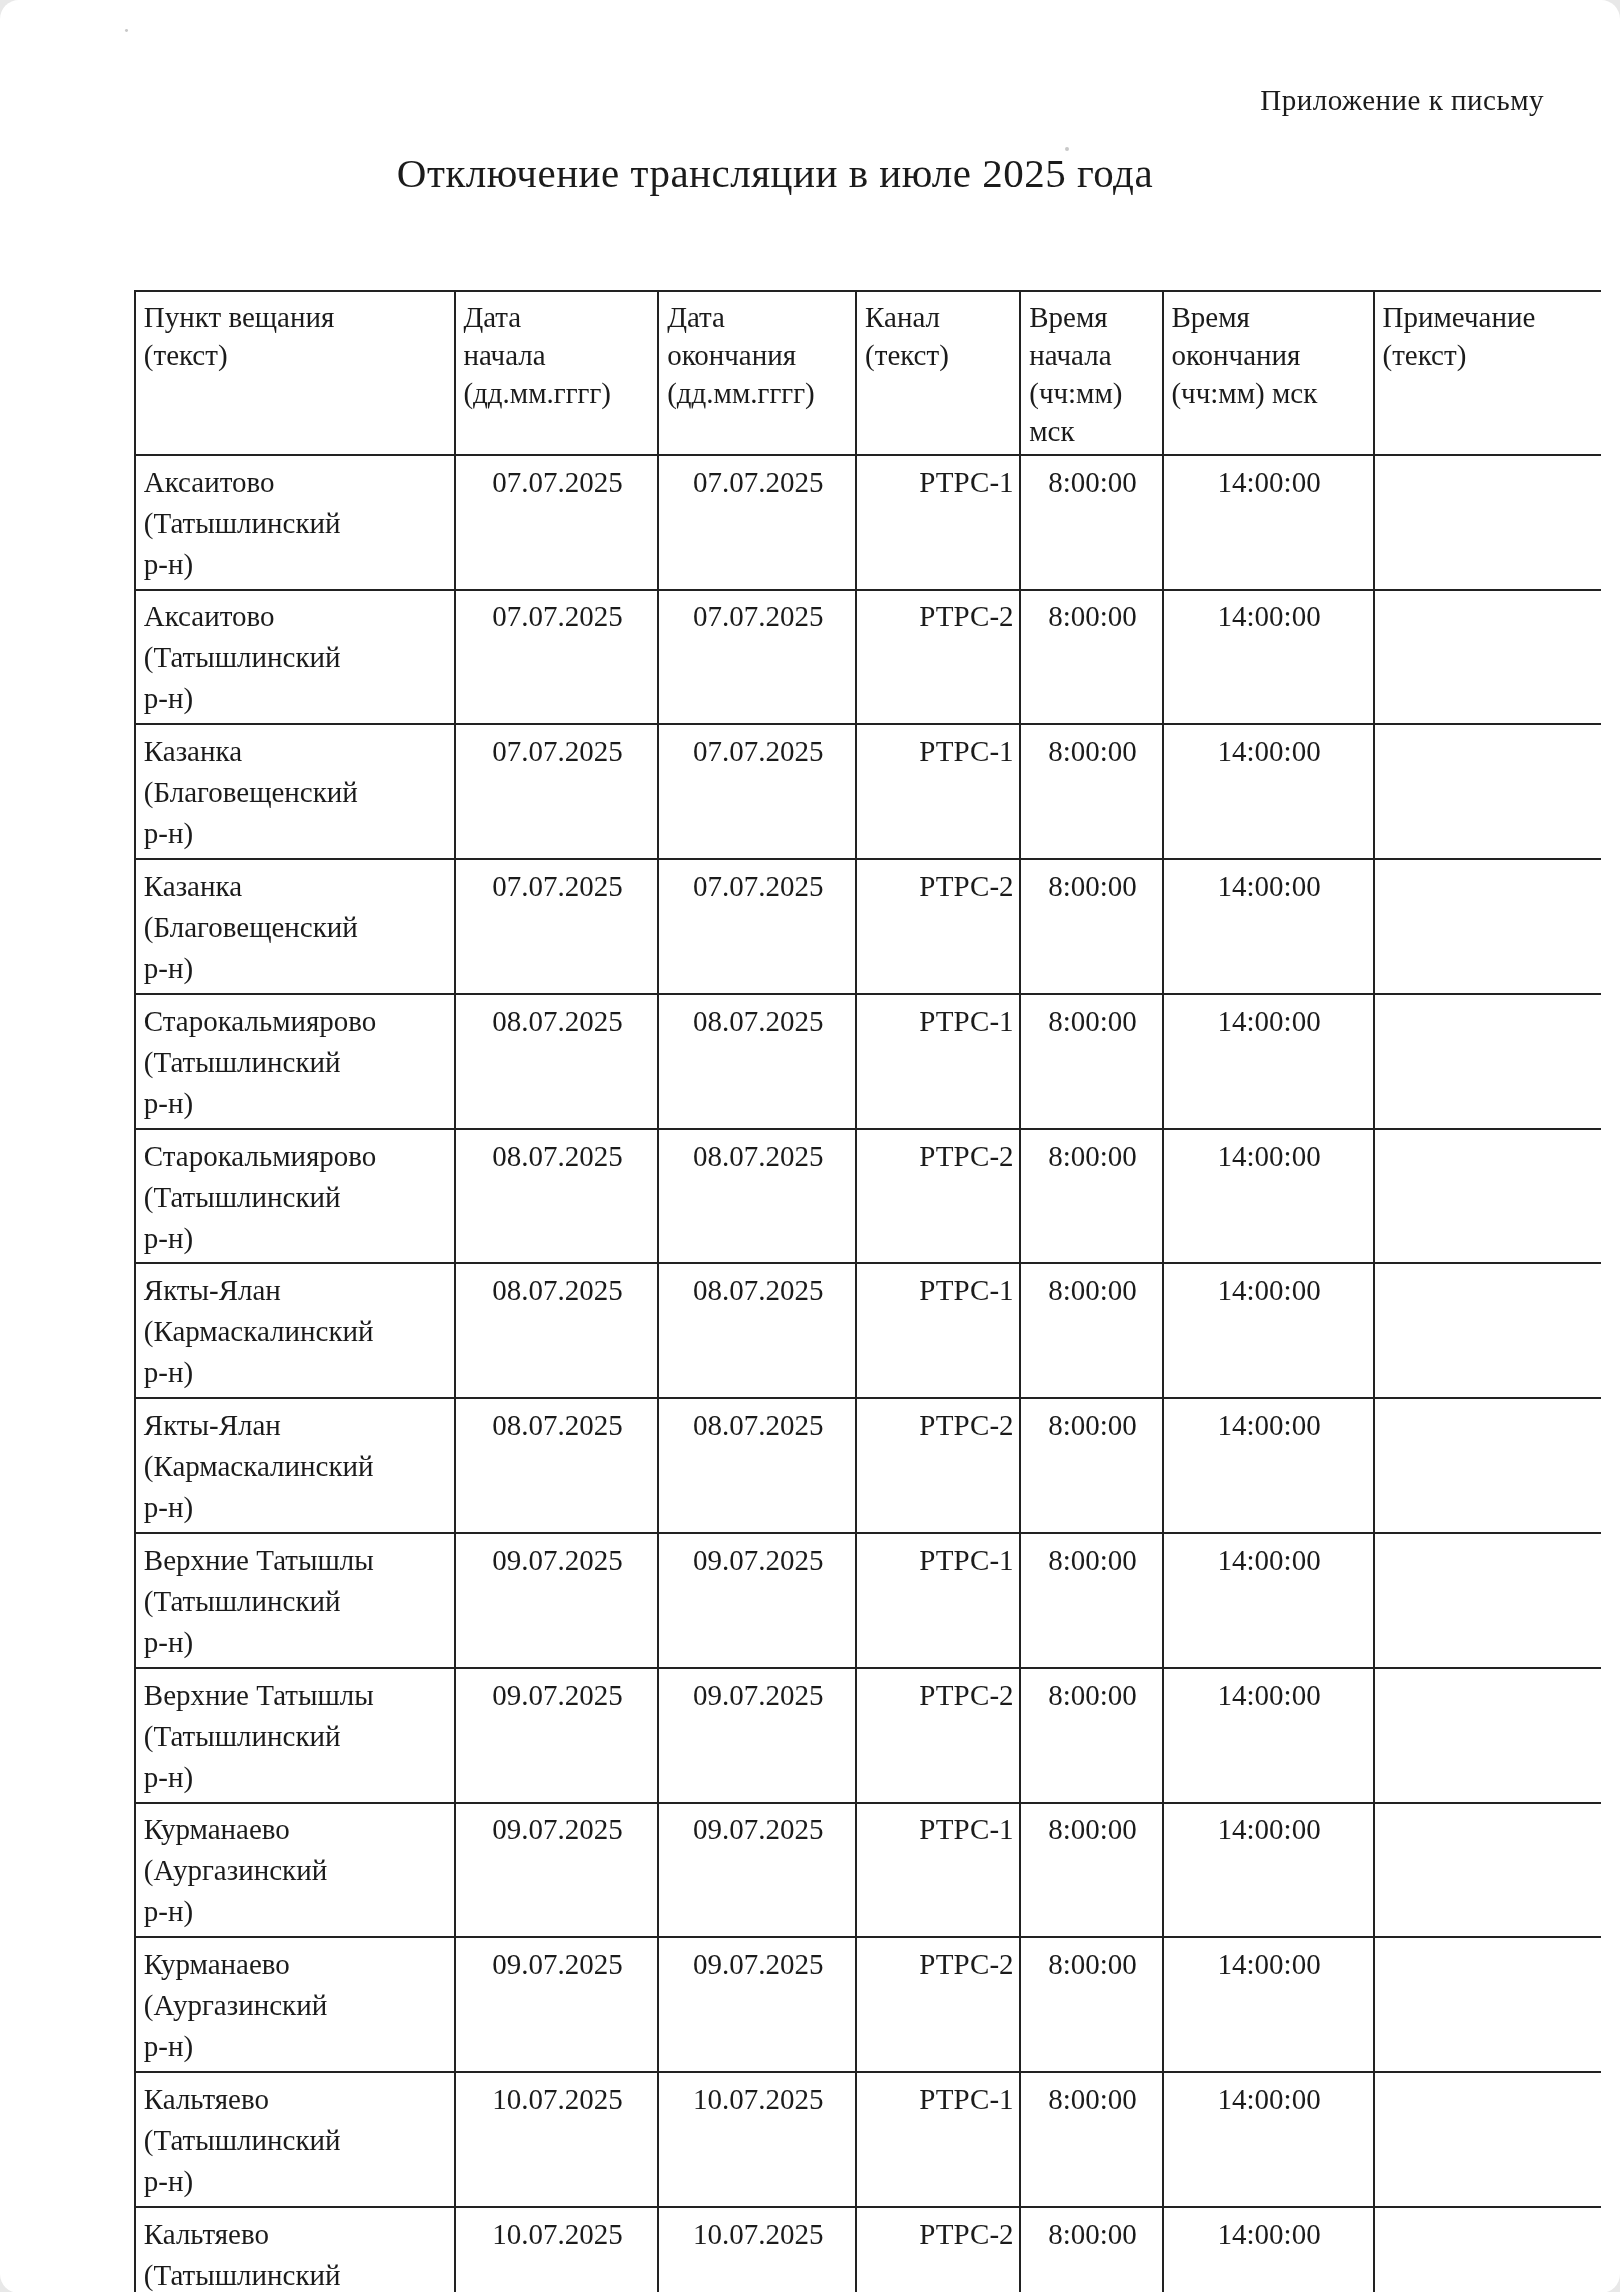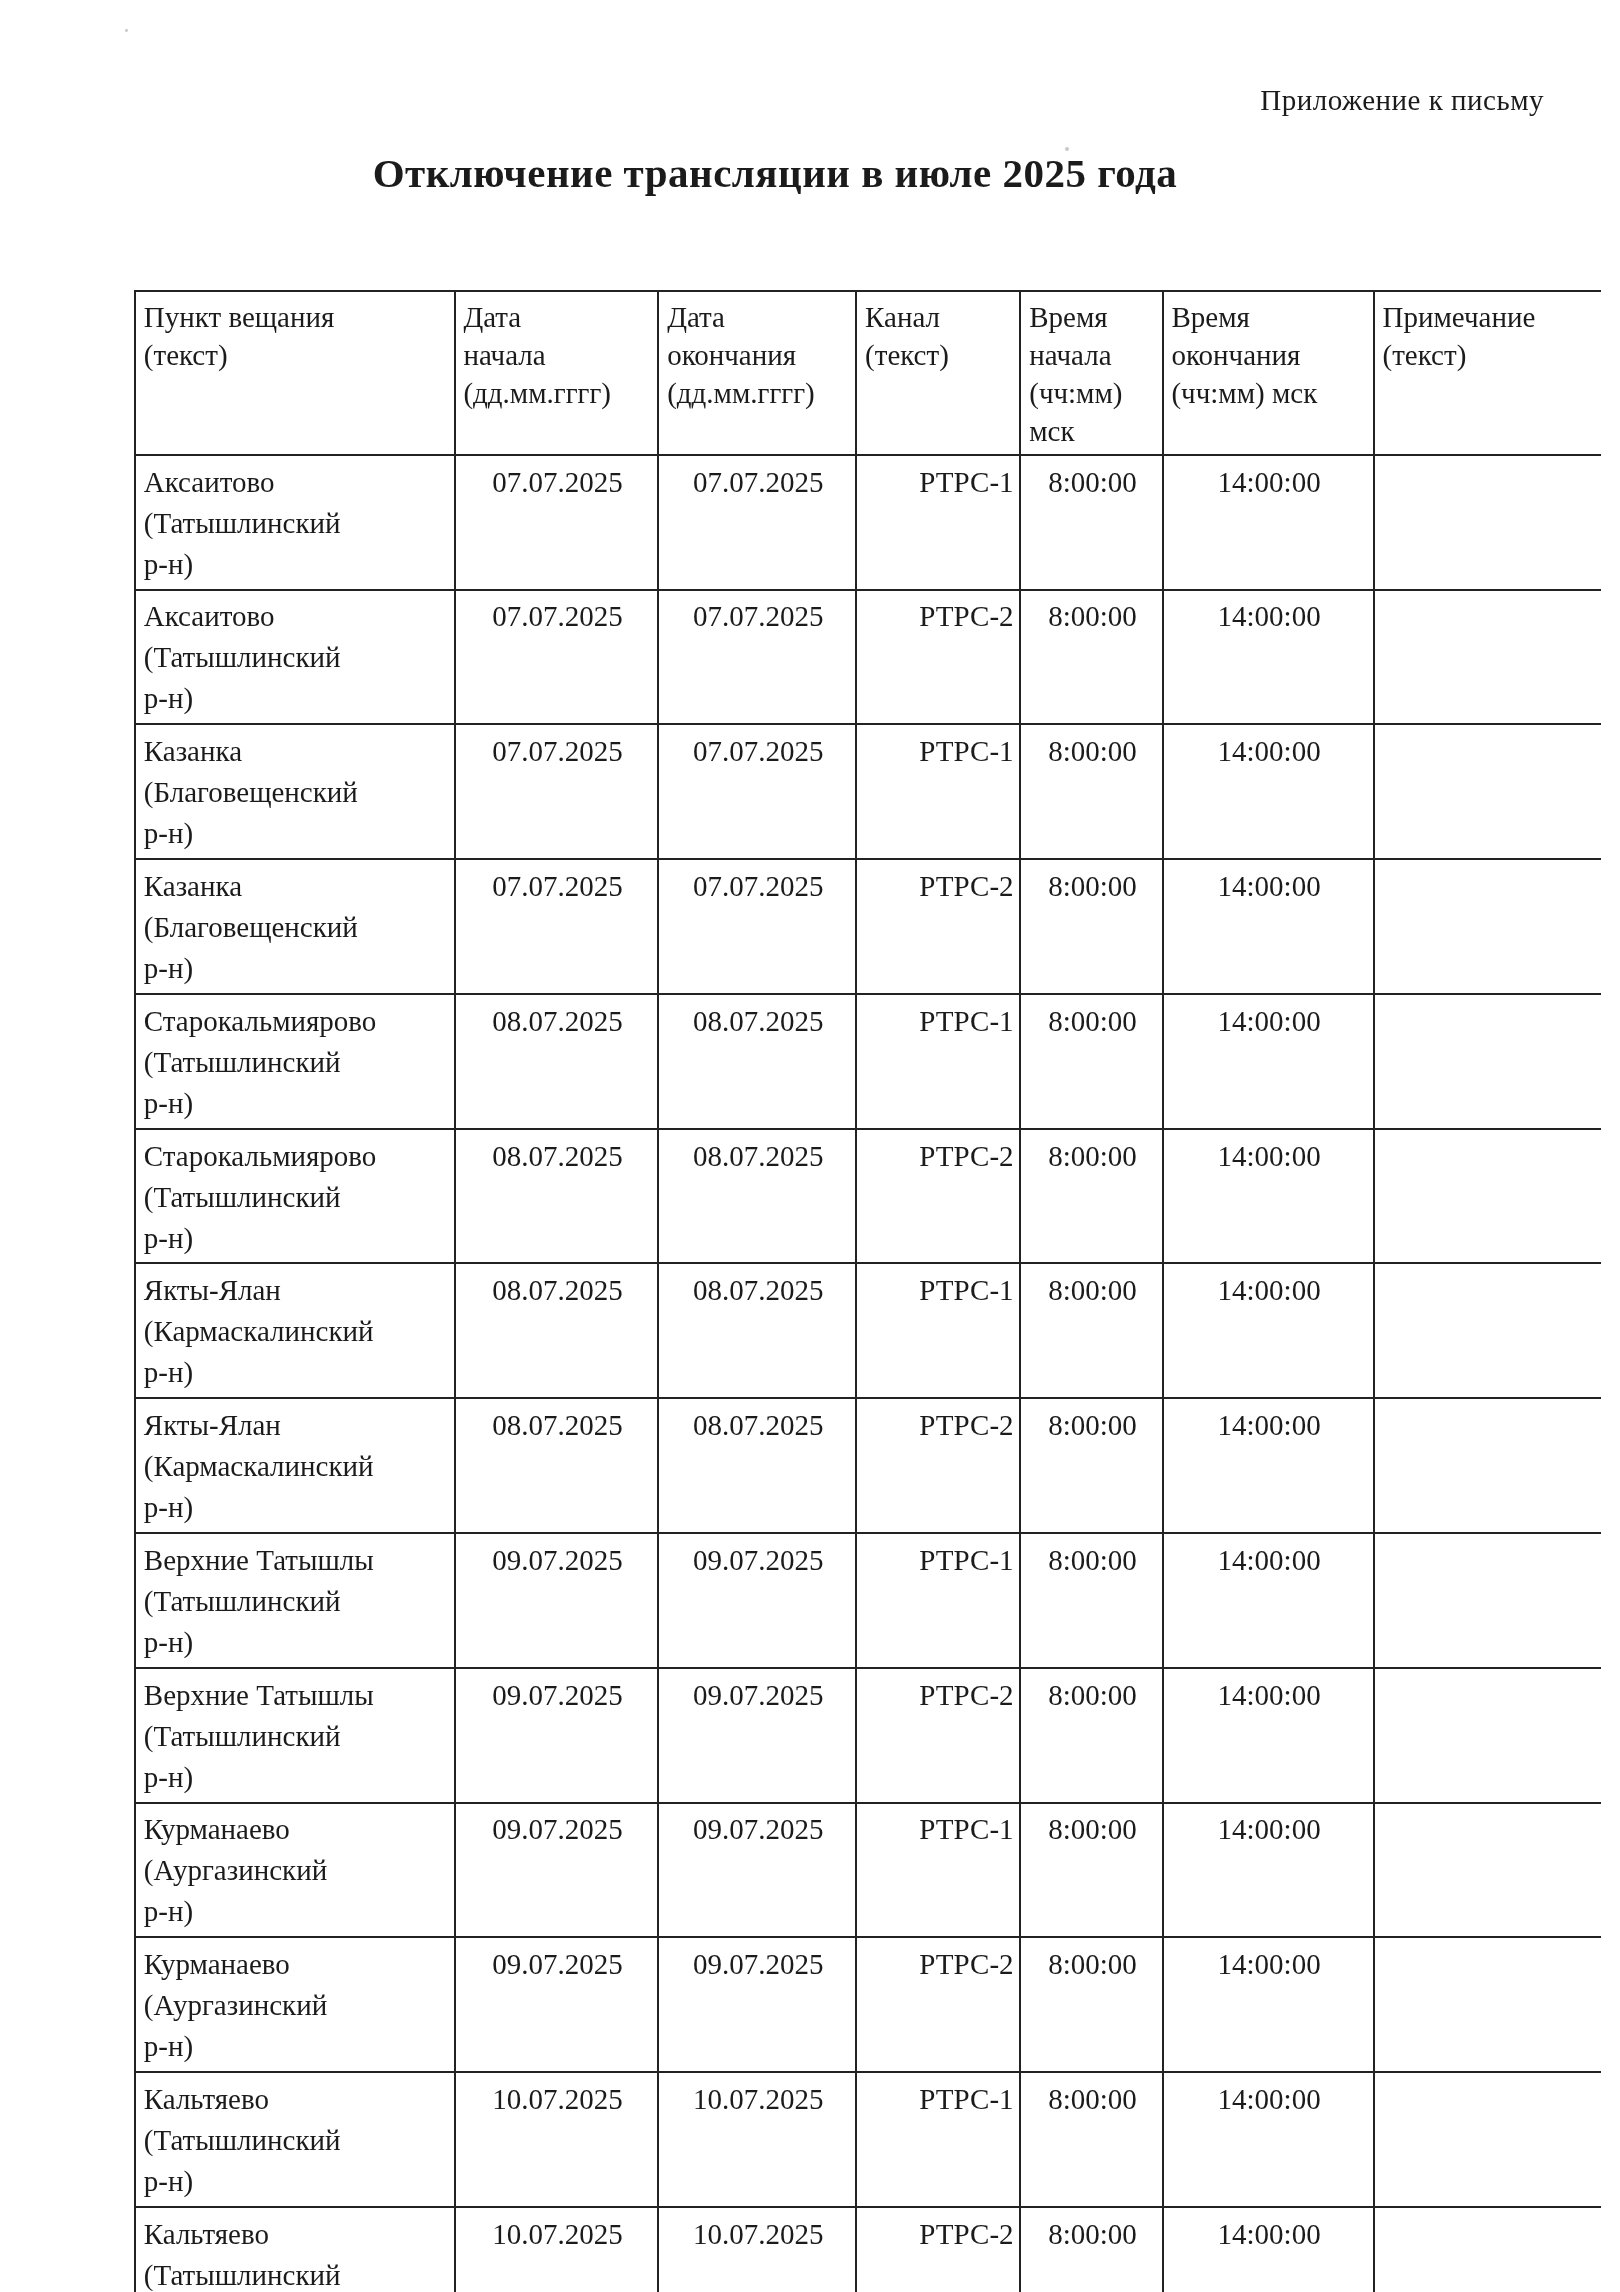--- a/index.html
+++ b/index.html
@@ -8,34 +8,35 @@
     background: #e8e8e8;
   }
   .page {
     position: relative;
     width: 1620px;
     height: 2293px;
     background: #ffffff;
     font-family: "Liberation Serif", "DejaVu Serif", serif;
     color: #1b1b1b;
     overflow: hidden;
+    border-radius: 19px;
   }
   .appendix-note {
     position: absolute;
     top: 84px;
     right: 76px;
     font-size: 29px;
     letter-spacing: 0.5px;
   }
   .doc-title {
     padding-top: 149px;
     text-align: center;
     padding-right: 70px;
     font-size: 41px;
-    font-weight: bold;
+    font-weight: normal;
     letter-spacing: 0.5px;
   }
   table.schedule {
     border-collapse: collapse;
     table-layout: fixed;
     width: 1467px;
     margin-left: 134px;
     margin-top: 93px;
     border-left: 2.9px solid #1f1f1f;
     border-top: 2.9px solid #1f1f1f;

